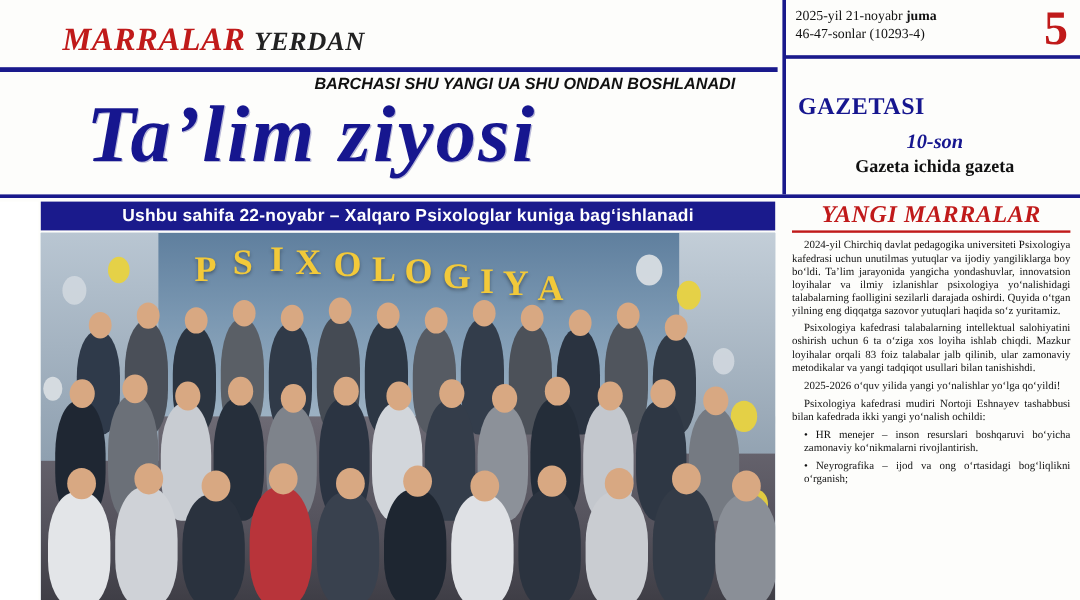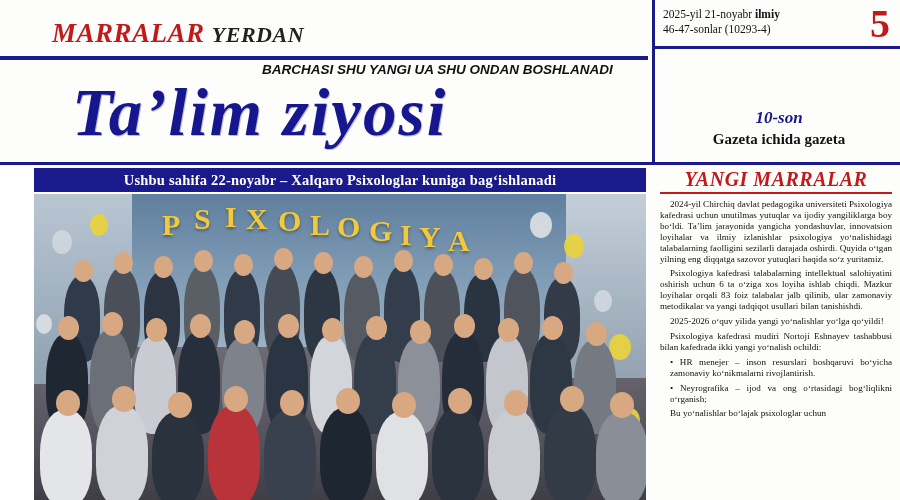--- a/index.html
+++ b/index.html
@@ -158,21 +158,21 @@
   }
 
   
   .banner {
     position: absolute;
     left: 34px; top: 168px;
     width: 612px;
     height: 24px;
     background: #1a1a8c;
     color: #fff;
-    font-family: Liberation Serif, serif;
+    font-family: Liberation Sans, sans-serif;
     font-weight: bold;
     font-size: 14.5px;
     display: flex;
     align-items: center;
     justify-content: center;
     letter-spacing: 0.2px;
   }
 
   
   .photo {
@@ -283,25 +283,26 @@
         <span class="small">YERDAN</span>
       </div>
       <div class="mast-rule"></div>
       <div class="slogan">BARCHASI SHU YANGI UA SHU ONDAN BOSHLANADI</div>
       <div class="bigtitle">Ta’lim ziyosi</div>
     </div>
 
     <div class="mast-right">
       <div class="issue-line1">
         <span>2025-yil 21-noyabr</span>
-        <b>ilmiy</b>
+        <b>juma</b>
       </div>
       <div class="issue-line2">46-47-sonlar (10293-4)</div>
       <div class="page-num">5</div>
       <div class="mast-right-rule"></div>
+      <div class="gazeta">GAZETASI</div>
       <div class="ten-son">10-son</div>
       <div class="inner-gazeta">Gazeta ichida gazeta</div>
     </div>
   </div>
 
   <div class="left-strip"></div>
 
   <div class="banner">Ushbu sahifa 22-noyabr – Xalqaro Psixologlar kuniga bag‘ishlanadi</div>
 
   <div class="photo">
@@ -422,17 +423,16 @@
   <div class="right-col">
     <div class="section-title">YANGI MARRALAR</div>
     <div class="title-rule"></div>
     <div class="article">
       <p>2024-yil Chirchiq davlat pedagogika universiteti Psixologiya kafedrasi uchun unutilmas yutuqlar va ijodiy yangiliklarga boy bo‘ldi. Ta’lim jarayonida yangicha yondashuvlar, innovatsion loyihalar va ilmiy izlanishlar psixologiya yo‘nalishidagi talabalarning faolligini sezilarli darajada oshirdi. Quyida o‘tgan yilning eng diqqatga sazovor yutuqlari haqida so‘z yuritamiz.</p>
       <p>Psixologiya kafedrasi talabalarning intellektual salohiyatini oshirish uchun 6 ta o‘ziga xos loyiha ishlab chiqdi. Mazkur loyihalar orqali 83 foiz talabalar jalb qilinib, ular zamonaviy metodikalar va yangi tadqiqot usullari bilan tanishishdi.</p>
       <p>2025-2026 o‘quv yilida yangi yo‘nalishlar yo‘lga qo‘yildi!</p>
       <p>Psixologiya kafedrasi mudiri Nortoji Eshnayev tashabbusi bilan kafedrada ikki yangi yo‘nalish ochildi:</p>
       <p class="bullet">•   HR menejer – inson resurslari boshqaruvi bo‘yicha zamonaviy ko‘nikmalarni rivojlantirish.</p>
       <p class="bullet">•   Neyrografika – ijod va ong o‘rtasidagi bog‘liqlikni o‘rganish;</p>
-      <p>Bu yo‘nalishlar bo‘lajak psixologlar uchun</p>
     </div>
   </div>
 
 </div>
 
 </body></html>

